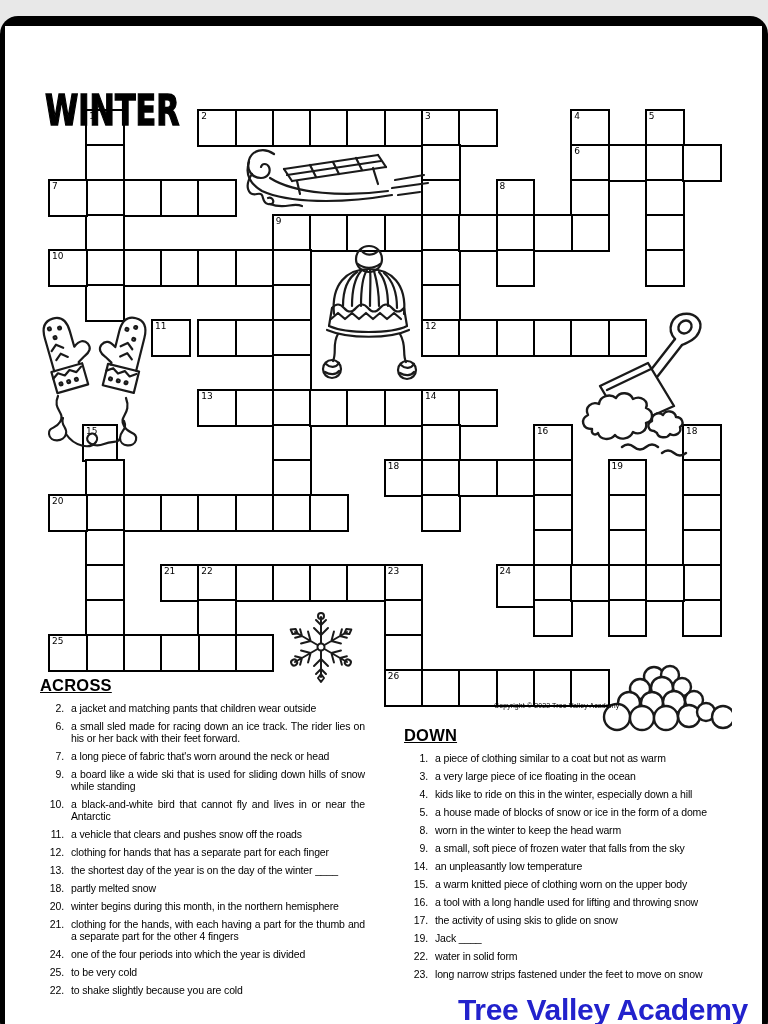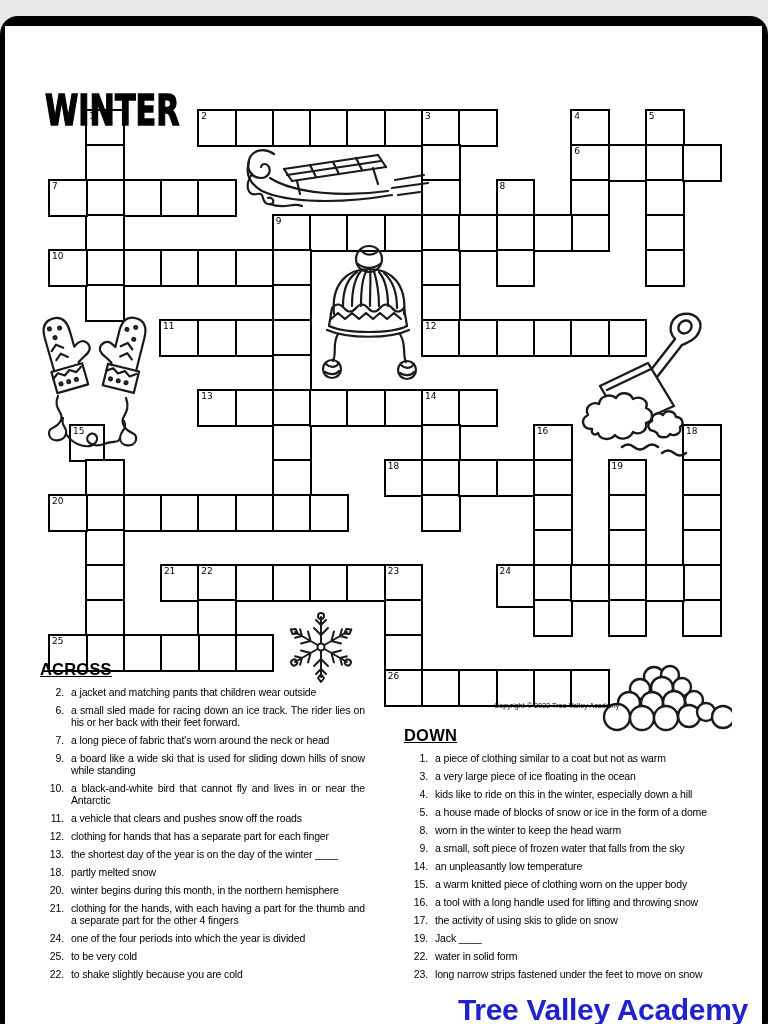--- a/index.html
+++ b/index.html
@@ -33,21 +33,21 @@
   .illus { position:absolute; z-index:3; pointer-events:none; }
   
   .clues { position:absolute; z-index:5; }
   .clues h2 {
     margin:0 0 7px 0; font-size:16.5px; font-weight:bold;
     text-decoration:underline; letter-spacing:0.2px;
   }
   .clue { display:flex; margin-bottom:6px; font-size:10.5px; line-height:12px; letter-spacing:-0.15px; }
   .clue .num { flex:none; width:24px; text-align:right; margin-right:7px; }
   .clue .txt { flex:1; text-align:justify; }
-  #across-sec { left:40px; top:644px; width:325px; }
+  #across-sec { left:40px; top:660px; width:325px; }
   #down-sec   { left:404px; top:710px; width:341px; }
   .copyright { position:absolute; left:494px; top:686px; font-size:7px; letter-spacing:0.1px; z-index:5; }
   .logo {
     position:absolute; right:20px; top:977px; z-index:5;
     font-size:30px; font-weight:bold; letter-spacing:-0.3px;
   }
 </style>
 </head>
 <body>
 
@@ -129,21 +129,21 @@
       <div class="cell" style="left: 271.8px; top: 408px; width: 39.8px; height: 37.5px;"></div>
       <div class="cell" style="left: 271.8px; top: 443px; width: 39.8px; height: 37.5px;"></div>
       <div class="cell" style="left: 271.8px; top: 478px; width: 39.8px; height: 37.5px;"></div>
       <div class="cell" style="left: 48px; top: 233px; width: 39.8px; height: 37.5px;">
         <span class="cellnum">10</span>
       </div>
       <div class="cell" style="left: 122.6px; top: 233px; width: 39.8px; height: 37.5px;"></div>
       <div class="cell" style="left: 159.9px; top: 233px; width: 39.8px; height: 37.5px;"></div>
       <div class="cell" style="left: 197.2px; top: 233px; width: 39.8px; height: 37.5px;"></div>
       <div class="cell" style="left: 234.5px; top: 233px; width: 39.8px; height: 37.5px;"></div>
-      <div class="cell" style="left: 159px; top: 303px; width: 39.8px; height: 37.5px;">
+      <div class="cell" style="left: 151px; top: 303px; width: 39.8px; height: 37.5px;">
         <span class="cellnum">11</span>
       </div>
       <div class="cell" style="left: 197.2px; top: 303px; width: 39.8px; height: 37.5px;"></div>
       <div class="cell" style="left: 234.5px; top: 303px; width: 39.8px; height: 37.5px;"></div>
       <div class="cell" style="left: 458.3px; top: 303px; width: 39.8px; height: 37.5px;"></div>
       <div class="cell" style="left: 495.6px; top: 303px; width: 39.8px; height: 37.5px;"></div>
       <div class="cell" style="left: 532.9px; top: 303px; width: 39.8px; height: 37.5px;"></div>
       <div class="cell" style="left: 570.2px; top: 303px; width: 39.8px; height: 37.5px;"></div>
       <div class="cell" style="left: 607.5px; top: 303px; width: 39.8px; height: 37.5px;"></div>
       <div class="cell" style="left: 197.2px; top: 373px; width: 39.8px; height: 37.5px;">
@@ -153,21 +153,21 @@
       <div class="cell" style="left: 309.1px; top: 373px; width: 39.8px; height: 37.5px;"></div>
       <div class="cell" style="left: 346.4px; top: 373px; width: 39.8px; height: 37.5px;"></div>
       <div class="cell" style="left: 383.7px; top: 373px; width: 39.8px; height: 37.5px;"></div>
       <div class="cell" style="left: 421px; top: 373px; width: 39.8px; height: 37.5px;">
         <span class="cellnum">14</span>
       </div>
       <div class="cell" style="left: 458.3px; top: 373px; width: 39.8px; height: 37.5px;"></div>
       <div class="cell" style="left: 421px; top: 408px; width: 39.8px; height: 37.5px;"></div>
       <div class="cell" style="left: 421px; top: 443px; width: 39.8px; height: 37.5px;"></div>
       <div class="cell" style="left: 421px; top: 478px; width: 39.8px; height: 37.5px;"></div>
-      <div class="cell" style="left: 69px; top: 408px; width: 18px; height: 37.5px; padding-left: 32px;">
+      <div class="cell" style="left: 82px; top: 408px; width: 18px; height: 37.5px; padding-left: 32px;">
         <span class="cellnum">15</span>
       </div>
       <div class="cell" style="left: 85.3px; top: 443px; width: 39.8px; height: 37.5px;"></div>
       <div class="cell" style="left: 85.3px; top: 478px; width: 39.8px; height: 37.5px;"></div>
       <div class="cell" style="left: 85.3px; top: 513px; width: 39.8px; height: 37.5px;"></div>
       <div class="cell" style="left: 85.3px; top: 548px; width: 39.8px; height: 37.5px;"></div>
       <div class="cell" style="left: 85.3px; top: 583px; width: 39.8px; height: 37.5px;"></div>
       <div class="cell" style="left: 85.3px; top: 618px; width: 39.8px; height: 37.5px;"></div>
       <div class="cell" style="left: 532.9px; top: 408px; width: 39.8px; height: 37.5px;">
         <span class="cellnum">16</span>

